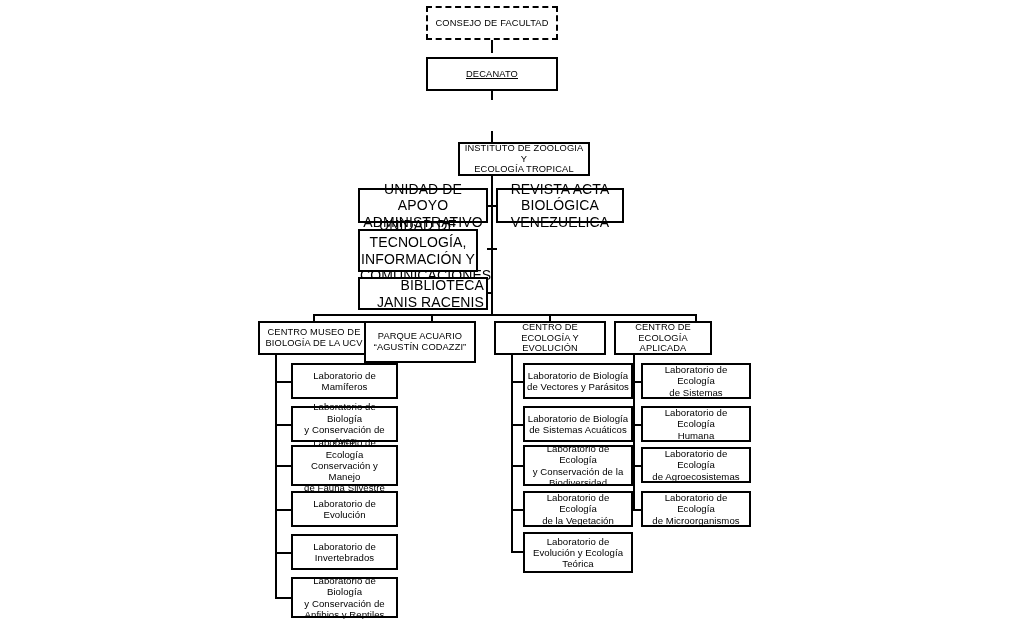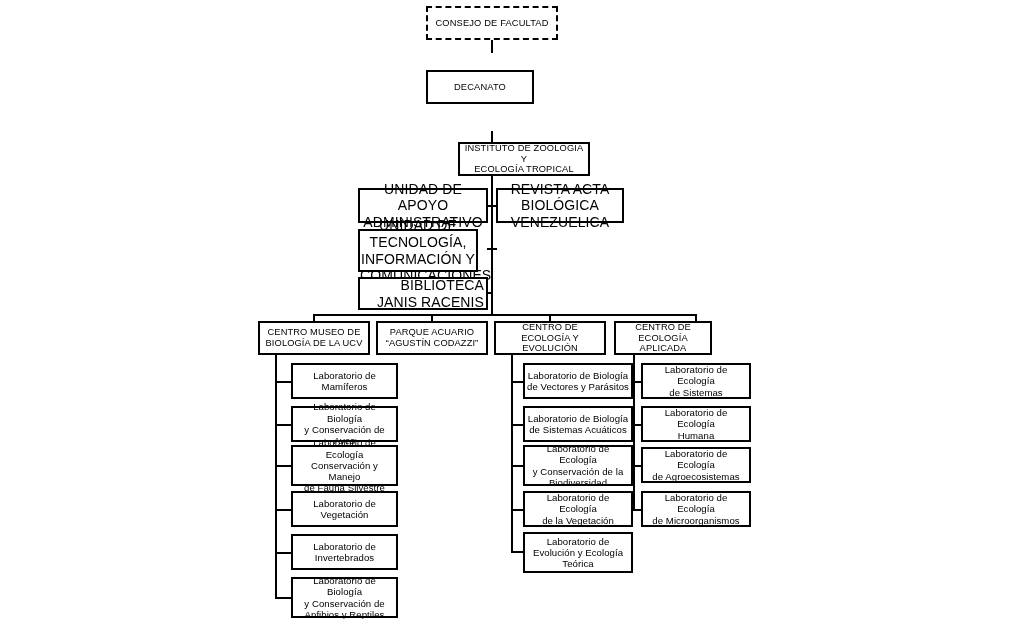--- a/index.html
+++ b/index.html
@@ -97,21 +97,21 @@
   <div class="line vline" style="left:633px; top:351px; height:160px;"></div>
   <div class="line hline" style="left:633px; top:381px; width:10px;"></div>
   <div class="line hline" style="left:633px; top:424px; width:10px;"></div>
   <div class="line hline" style="left:633px; top:465px; width:10px;"></div>
   <div class="line hline" style="left:633px; top:509px; width:10px;"></div>
 
   <div class="node dashed t-top" style="left:426px; top:6px; width:132px; height:34px;justify-content:flex-end;">
     <span class="txt">CONSEJO DE FACULTAD</span>
   </div>
 
-  <div class="node t-top" style="left:426px; top:70px; width:108px; height:34px;">
+  <div class="node t-top" style="left:426px; top:57px; width:132px; height:34px;text-decoration:underline;">
     <span class="txt">DECANATO</span>
   </div>
 
 
   <div class="node t-top" style="left:426px; top:142px; width:132px; height:34px;margin-left:32px;">
     <span class="txt">INSTITUTO DE ZOOLOGÍA Y
 ECOLOGÍA TROPICAL</span>
   </div>
 
   <div class="node t-unit" style="left:358px; top:188px; width:130px; height:35px;">
@@ -133,21 +133,21 @@
 
   <div class="node t-unit" style="left:358px; top:277px; width:130px; height:33px;text-align:right;">
     <span class="txt">BIBLIOTECA JANIS RACENIS</span>
   </div>
 
   <div class="node t-centro" style="left:258px; top:321px; width:112px; height:34px;">
     <span class="txt">CENTRO MUSEO DE
 BIOLOGÍA DE LA UCV</span>
   </div>
 
-  <div class="node t-centro" style="left:376px; top:321px; width:112px; height:34px;">
+  <div class="node t-centro" style="left:364px; top:321px; width:112px; height:42px;">
     <span class="txt">PARQUE ACUARIO
 “AGUSTÍN CODAZZI”</span>
   </div>
 
   <div class="node t-centro" style="left:494px; top:321px; width:112px; height:34px;">
     <span class="txt">CENTRO DE ECOLOGÍA Y
 EVOLUCIÓN</span>
   </div>
 
   <div class="node t-centro" style="left:614px; top:321px; width:98px; height:34px;">
@@ -162,21 +162,21 @@
   <div class="node t-lab" style="left:291px; top:406px; width:107px; height:36px;">
     <span class="txt">Laboratorio de Biología
 y Conservación de Aves</span>
   </div>
   <div class="node t-lab" style="left:291px; top:445px; width:107px; height:41px;">
     <span class="txt">Laboratorio de Ecología
 Conservación y Manejo
 de Fauna Silvestre</span>
   </div>
   <div class="node t-lab" style="left:291px; top:491px; width:107px; height:36px;">
-    <span class="txt">Laboratorio de Vegetación</span>
+    <span class="txt">Laboratorio de Evolución</span>
   </div>
   <div class="node t-lab" style="left:291px; top:534px; width:107px; height:36px;">
     <span class="txt">Laboratorio de
 Invertebrados</span>
   </div>
   <div class="node t-lab" style="left:291px; top:577px; width:107px; height:41px;">
     <span class="txt">Laboratorio de Biología
 y Conservación de
 Anfibios y Reptiles</span>
   </div>

